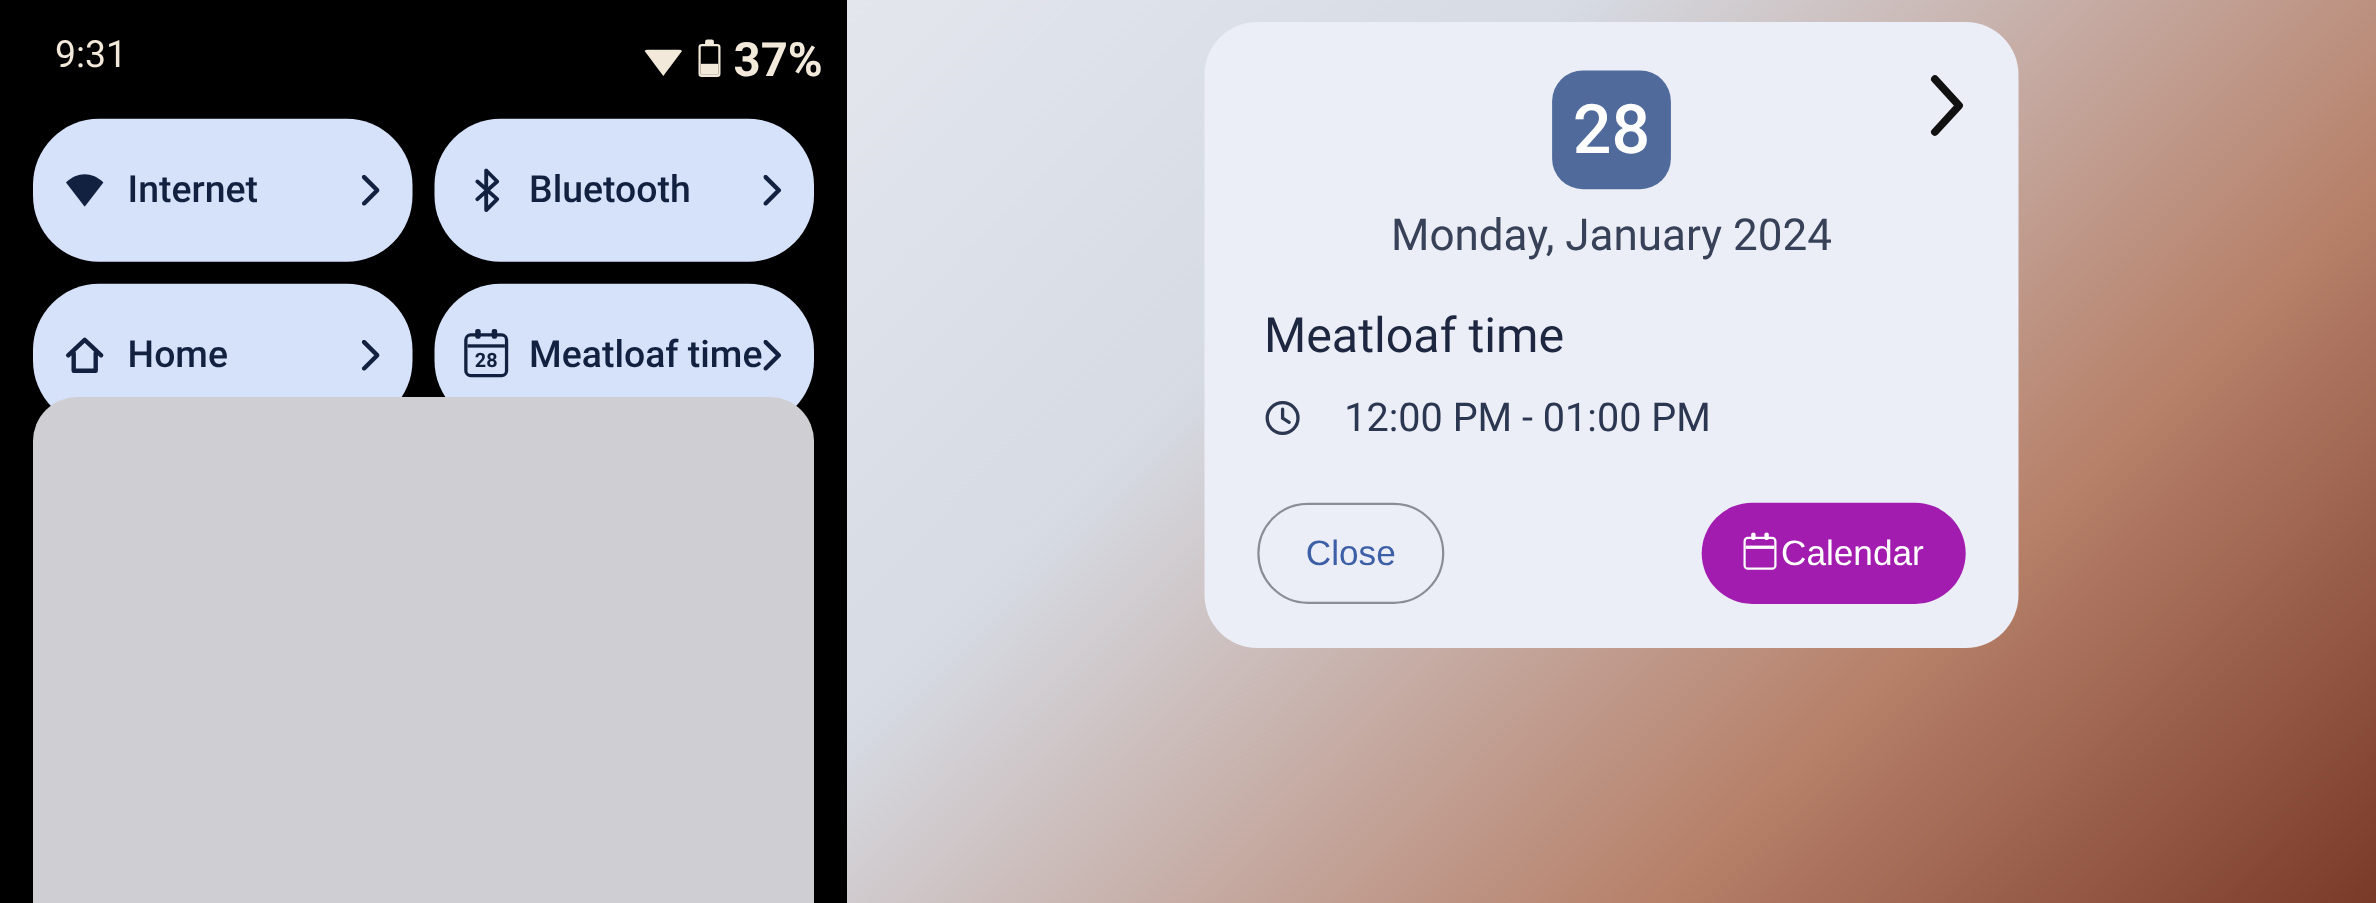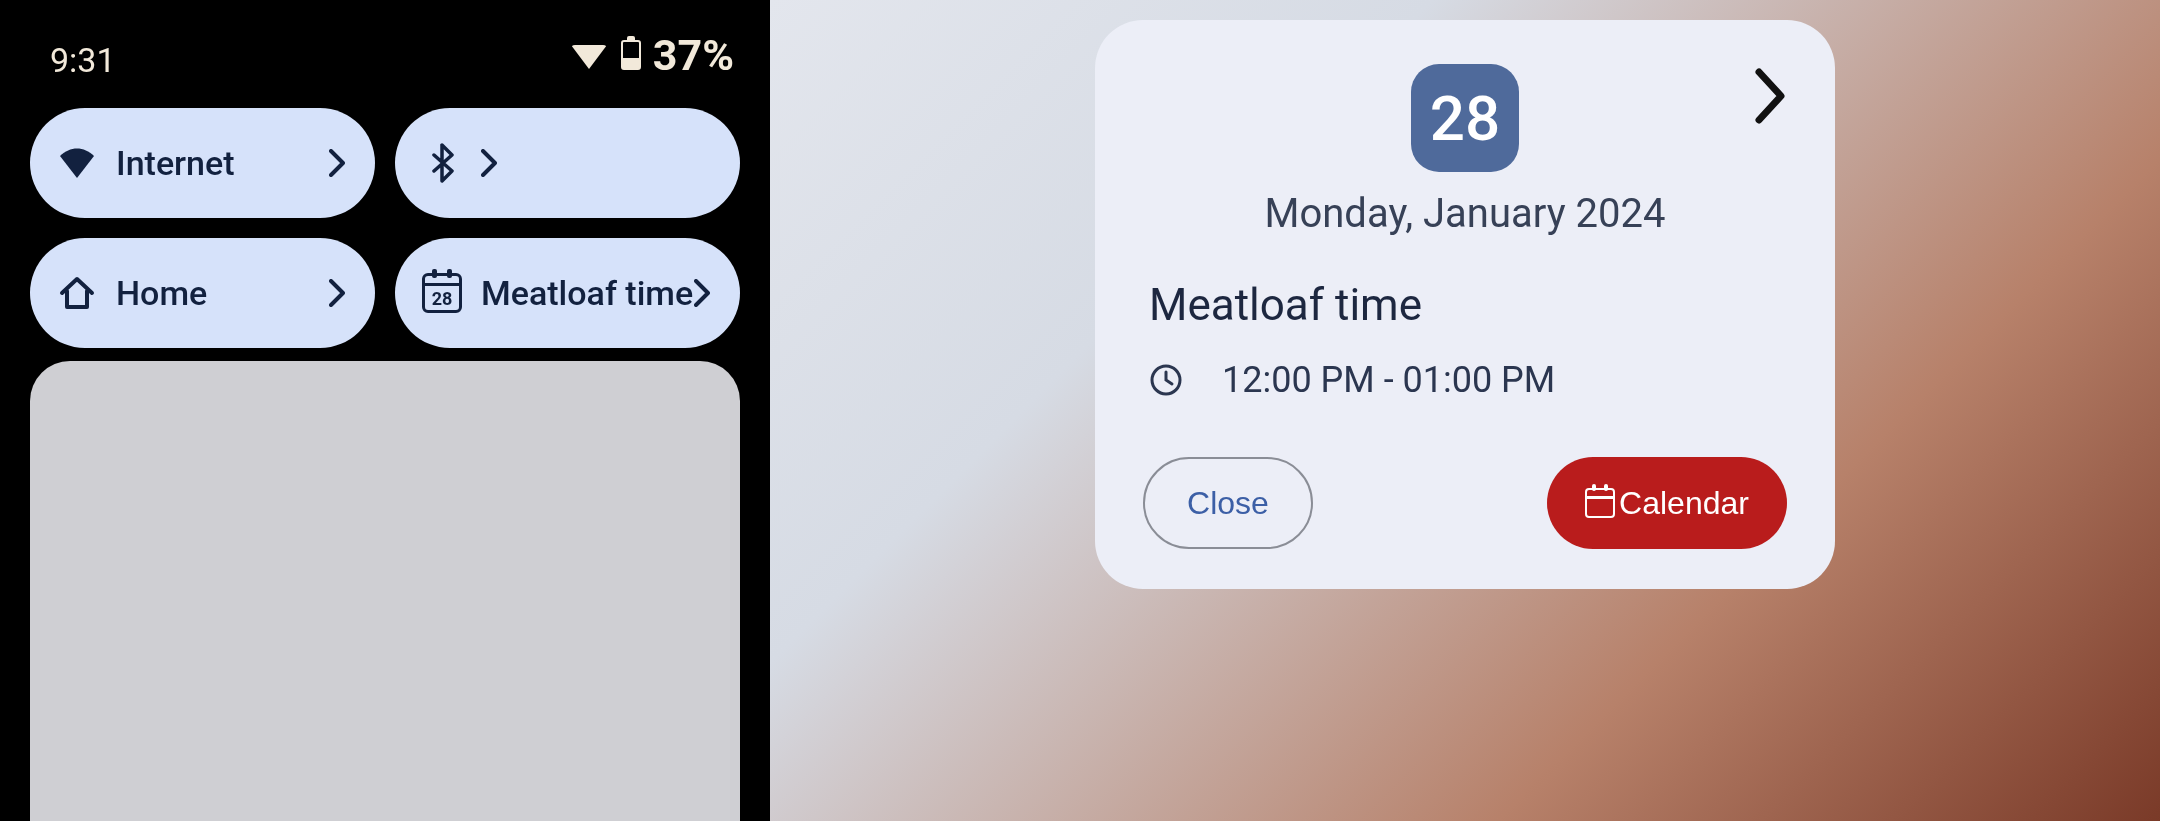--- a/index.html
+++ b/index.html
@@ -13,22 +13,22 @@
   .left-panel {
     width: 770px;
     height: 821px;
     background: #000;
     position: relative;
     padding: 0;
   }
   .status-bar {
     display: flex;
     justify-content: space-between;
-    align-items: flex-end;
-    padding: 30px 36px 10px 50px;
+    align-items: flex-start;
+    padding: 30px 22px 10px 50px;
     color: #f2e9da;
   }
   .status-left {
     display: flex;
     align-items: baseline;
     gap: 22px;
     font-size: 34px;
     font-weight: 400;
   }
   .status-right {
@@ -72,21 +72,21 @@
   }
   .qs-grid {
     display: grid;
     grid-template-columns: 1fr 1fr;
     gap: 20px;
     padding: 18px 30px 30px 30px;
   }
   .qs-tile {
     background: #d6e2fa;
     border-radius: 60px;
-    height: 110px;
+    height: 130px;
     display: flex;
     align-items: center;
     padding: 0 30px 0 26px;
     color: #12213f;
     font-size: 34px;
     font-weight: 500;
     cursor: pointer;
   }
   .qs-tile .tile-icon {
     width: 42px;
@@ -207,21 +207,21 @@
     cursor:pointer;
   }
   .btn-close {
     width:170px;
     border:2px solid #8a8d96;
     color:#3c5fa6;
     background:transparent;
   }
   .btn-cal {
     width:240px;
-    background:#b91c1c;
+    background:#a21caf;
     color:#fff;
     border:none;
     gap:4px;
   }
   .btn-cal .cal-icon {
     width:30px; height:30px;
     border:2.5px solid #fff;
     border-radius:4px;
     position:relative;
   }
@@ -273,20 +273,21 @@
           </svg>
       </span>
     </div>
 
     <div class="qs-tile">
       <span class="tile-icon">
         <svg width="24" height="40" viewBox="0 0 24 40">
             <path d="M12 2 L12 38 L22 28 L4 12 M12 2 L22 12 L4 28" stroke="#12213f" stroke-width="3.5" fill="none" stroke-linejoin="round" stroke-linecap="round"></path>
           </svg>
       </span>
+      <span class="tile-label">Bluetooth</span>
       <span class="chev">
         <svg width="16" height="28" viewBox="0 0 16 28">
             <path d="M2 2 L14 14 L2 26" stroke="#12213f" stroke-width="4" fill="none" stroke-linecap="round" stroke-linejoin="round"></path>
           </svg>
       </span>
     </div>
 
     <div class="qs-tile">
       <span class="tile-icon">
         <svg width="38" height="36" viewBox="0 0 38 36">

